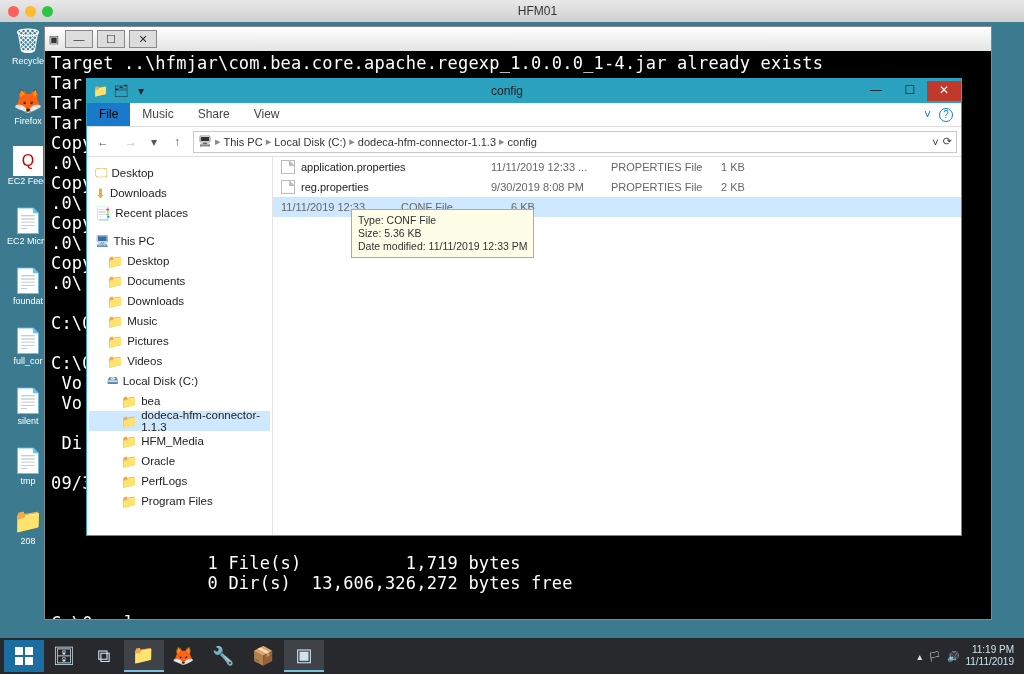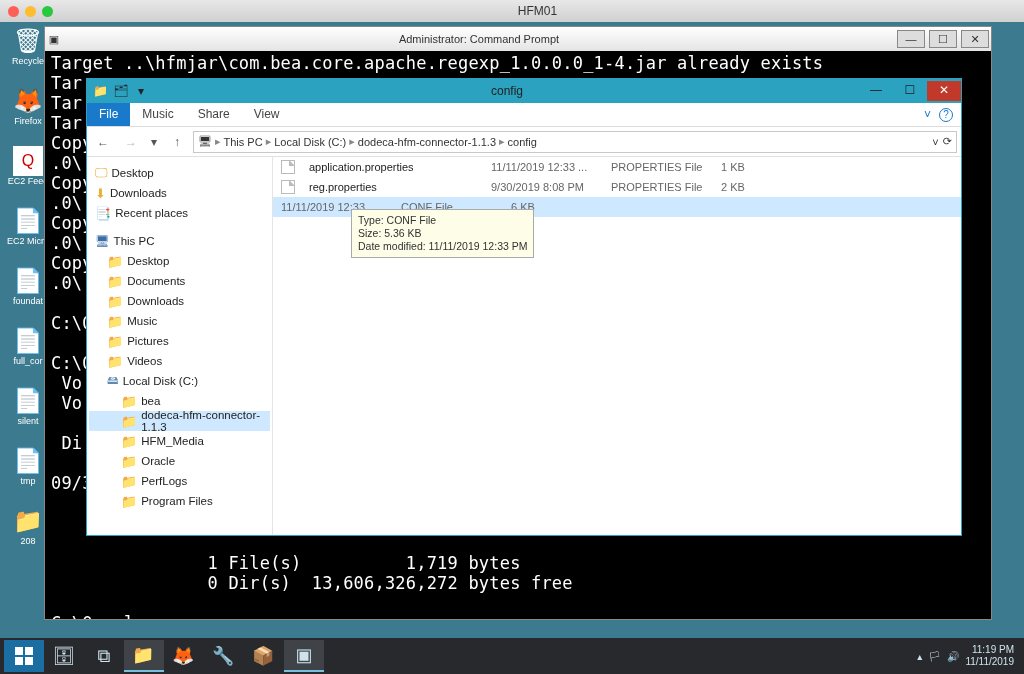--- a/index.html
+++ b/index.html
@@ -31,21 +31,21 @@
 .exp-titlebar { height:24px; background:#2aa2c0; display:flex; align-items:center; color:#222;}
 .qat { display:flex; gap:4px; padding:0 6px; }
 .qat .q { width:16px; height:16px; display:inline-flex; align-items:center; justify-content:center; }
 .exp-title-text { flex:1; text-align:center; font-size:12px; color:#222; }
 .exp-ctrls { display:flex; }
 .exp-ctrl { width:34px; height:20px; text-align:center; line-height:18px; font-size:12px; cursor:pointer; color:#222;}
 .exp-ctrl.close{ background:#c0392b; color:#fff;}
 
 .ribbon { height:24px; background:#fff; border-bottom:1px solid #ddd; display:flex; align-items:stretch;}
 .rtab { padding:4px 12px; font-size:12px; color:#444; cursor:pointer;}
-.rtab.file { background:#1979ca; color:#ffffff; }
+.rtab.file { background:#1979ca; color:#000000; }
 .rtab-right { margin-left:auto; display:flex; align-items:center; gap:8px; padding-right:8px; color:#1979ca; }
 
 .navrow { height:30px; display:flex; align-items:center; border-bottom:1px solid #e0e0e0; gap:4px; padding:0 4px;}
 .navbtn { width:24px; height:24px; border-radius:50%; display:flex; align-items:center; justify-content:center; color:#555; cursor:pointer;}
 .crumb-box { flex:1; height:22px; border:1px solid #c8c8c8; display:flex; align-items:center; padding:0 4px; font-size:11px; color:#333; }
 .crumb-box .sep { margin:0 3px; color:#888;}
 .crumb-box .refresh { margin-left:auto; padding:0 4px;}
 .search-box { width:170px; height:22px; border:1px solid #c8c8c8; display:flex; align-items:center; padding:0 4px; font-size:11px; color:#888;}
 .search-box .mag { margin-left:auto; color:#555;}
 
@@ -59,21 +59,21 @@
 .tdrive{color:#5f8ab0;}
 
 .listpane { flex:1; display:flex; flex-direction:column;}
 .cols { height:22px; display:flex; border-bottom:1px solid #eaeaea; font-size:11px; color:#555;}
 .col { padding:3px 8px; border-right:1px solid transparent;}
 .col.name{width:210px;} .col.date{width:120px;} .col.type{width:110px;} .col.size{width:60px; text-align:right;}
 .rows { flex:1; position:relative;}
 .row { display:flex; height:20px; align-items:center; font-size:11px; color:#222;}
 .row.sel { background:#cde8ff;}
 .cell { padding:0 8px;}
-.cell.name{width:210px; display:flex; align-items:center; gap:14px;} .cell.date{width:120px; color:#666;} .cell.type{width:110px; color:#666;} .cell.size{width:60px; text-align:left; color:#666;}
+.cell.name{width:210px; display:flex; align-items:center; gap:6px;} .cell.date{width:120px; color:#666;} .cell.type{width:110px; color:#666;} .cell.size{width:60px; text-align:left; color:#666;}
 .fico { width:14px; height:14px; border:1px solid #bbb; background:#fff; position:relative;}
 .fico:before{content:""; position:absolute; right:-1px; top:-1px; border:3px solid transparent; border-left-color:#bbb; border-bottom-color:#bbb;}
 
 .tooltip { position:absolute; left:78px; top:52px; background:#fdfde8; border:1px solid #aaa; padding:4px 6px; font-size:10.5px; color:#333; line-height:13px;}
 
 .statusbar { height:22px; border-top:1px solid #e0e0e0; display:flex; align-items:center; padding:0 8px; font-size:11px; color:#555;}
 .statusbar .vbtns { margin-left:auto; display:flex; gap:4px;}
 .vbtn { width:20px; height:16px; border:1px solid #bcd; background:#eef6fb;}
 
 
@@ -133,21 +133,20 @@
       </div>
     <div class="desk-ico">
         <span class="glyph">📁</span>
         <span>208</span>
       </div>
   </div>
 
   <div class="cmd-win">
     <div class="cmd-title">
       <span class="icon">▣</span>
-      <span class="cmd-title-text">Administrator: Command Prompt</span>
       <div class="cmd-ctrls">
         <div class="cmd-ctrl">—</div>
         <div class="cmd-ctrl">☐</div>
         <div class="cmd-ctrl">✕</div>
       </div>
     </div>
     <div class="cmd-body" id="cmdbody">Target ..\hfmjar\com.bea.core.apache.regexp_1.0.0.0_1-4.jar already exists
 Tar
 Tar
 Tar

